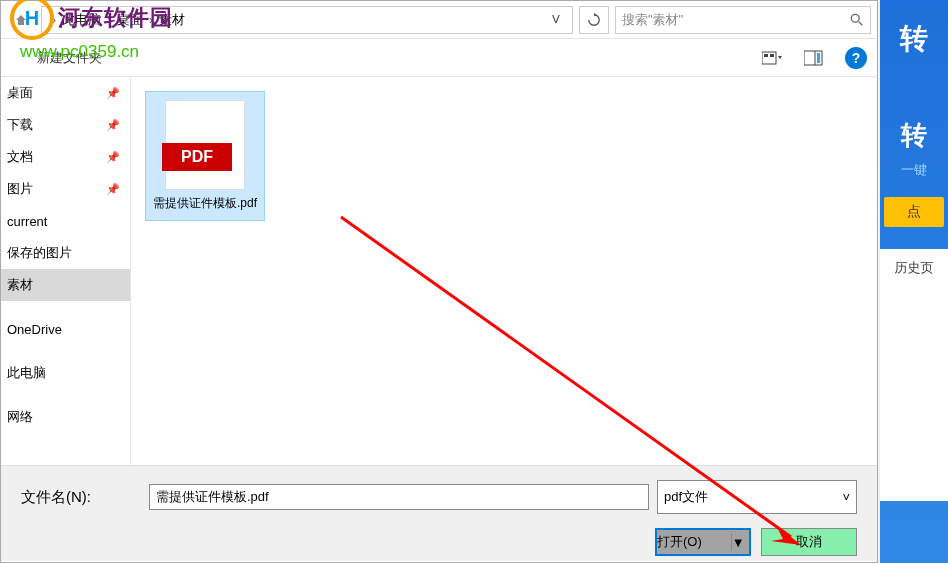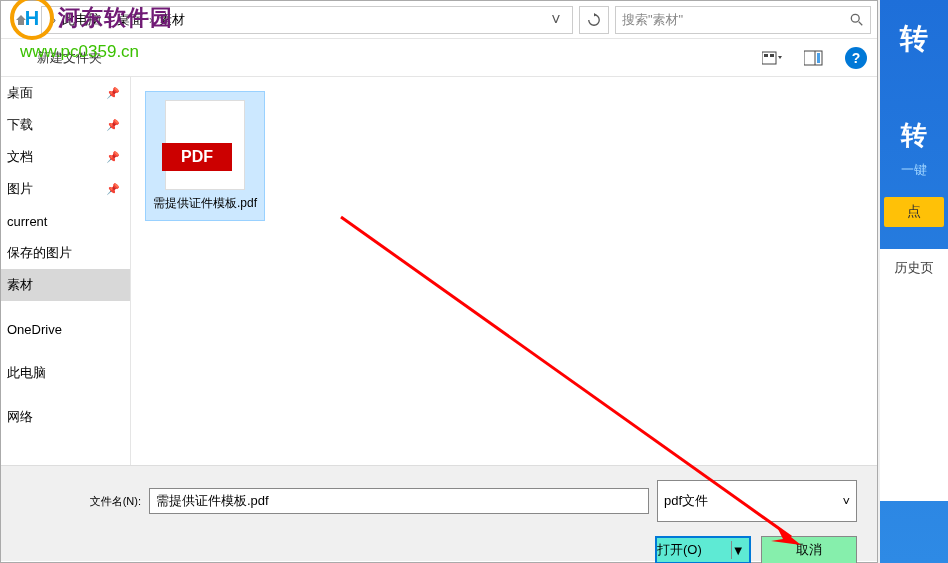--- a/index.html
+++ b/index.html
@@ -31,26 +31,26 @@
     .file-area { flex: 1; padding: 14px; position: relative; }
     .file-item { width: 120px; text-align: center; background: #cce8ff; border: 1px solid #99d1ff; padding: 8px 4px; }
     .file-icon { width: 80px; height: 90px; margin: 0 auto 6px; background: #fff; border: 1px solid #ddd; position: relative; }
     .file-icon::after { content: "PDF"; position: absolute; left: -4px; top: 42px; width: 70px; height: 28px; background: #c00; color: #fff; font-weight: bold; font-size: 16px; display: flex; align-items: center; justify-content: center; }
     .file-label { font-size: 12px; line-height: 1.3; word-break: break-all; }
     
     .arrow-line { position: absolute; left: 200px; top: 130px; width: 480px; height: 340px; pointer-events: none; z-index: 10; }
     
     .footer { height: 96px; background: #f0f0f0; border-top: 1px solid #ddd; padding: 14px 20px; position: relative; }
     .fn-row { display: flex; align-items: center; gap: 8px; margin-bottom: 14px; }
-    .fn-label { font-size: 11px; width: 120px; text-align: right; }
+    .fn-label { font-size: 15px; width: 120px; }
     .fn-input { flex: 1; height: 26px; border: 1px solid #888; padding: 0 6px; font-size: 13px; background: #fff; }
-    .ft-select { width: 200px; height: 42px; border: 1px solid #888; padding: 0 6px; font-size: 13px; background: #fff; display: flex; align-items: center; justify-content: space-between; text-align: center; }
+    .ft-select { width: 200px; height: 34px; border: 1px solid #888; padding: 0 6px; font-size: 13px; background: #fff; display: flex; align-items: center; justify-content: space-between; text-align: center; }
     .btn-row { display: flex; justify-content: flex-end; gap: 10px; }
     .btn { width: 96px; height: 28px; border: 1px solid #888; background: #86efac; font-size: 13px; display: flex; align-items: center; justify-content: center; }
-    .btn.primary { border: 2px solid #0078d7; background: #5eead4; }
+    .btn.primary { border: 2px solid #0078d7; background: #a3a3a3; }
     .btn-split { display: flex; }
     .btn-split .main { width: 78px; border-right: 1px solid #888; }
     .btn-split .drop { width: 18px; }
     
     .watermark { position: absolute; left: 10px; top: -4px; z-index: 20; pointer-events: none; }
     .wm-logo { display: flex; align-items: center; gap: 4px; }
     .wm-circle { width: 44px; height: 44px; border-radius: 50%; border: 4px solid #f7a000; position: relative; display: flex; align-items: center; justify-content: center; }
     .wm-circle span { font-size: 20px; font-weight: bold; color: #0099e5; }
     .wm-text { font-size: 22px; font-weight: bold; color: #701a75; letter-spacing: 1px; }
     .wm-url { font-size: 17px; color: #3ac000; margin-top: 2px; margin-left: 10px; }

